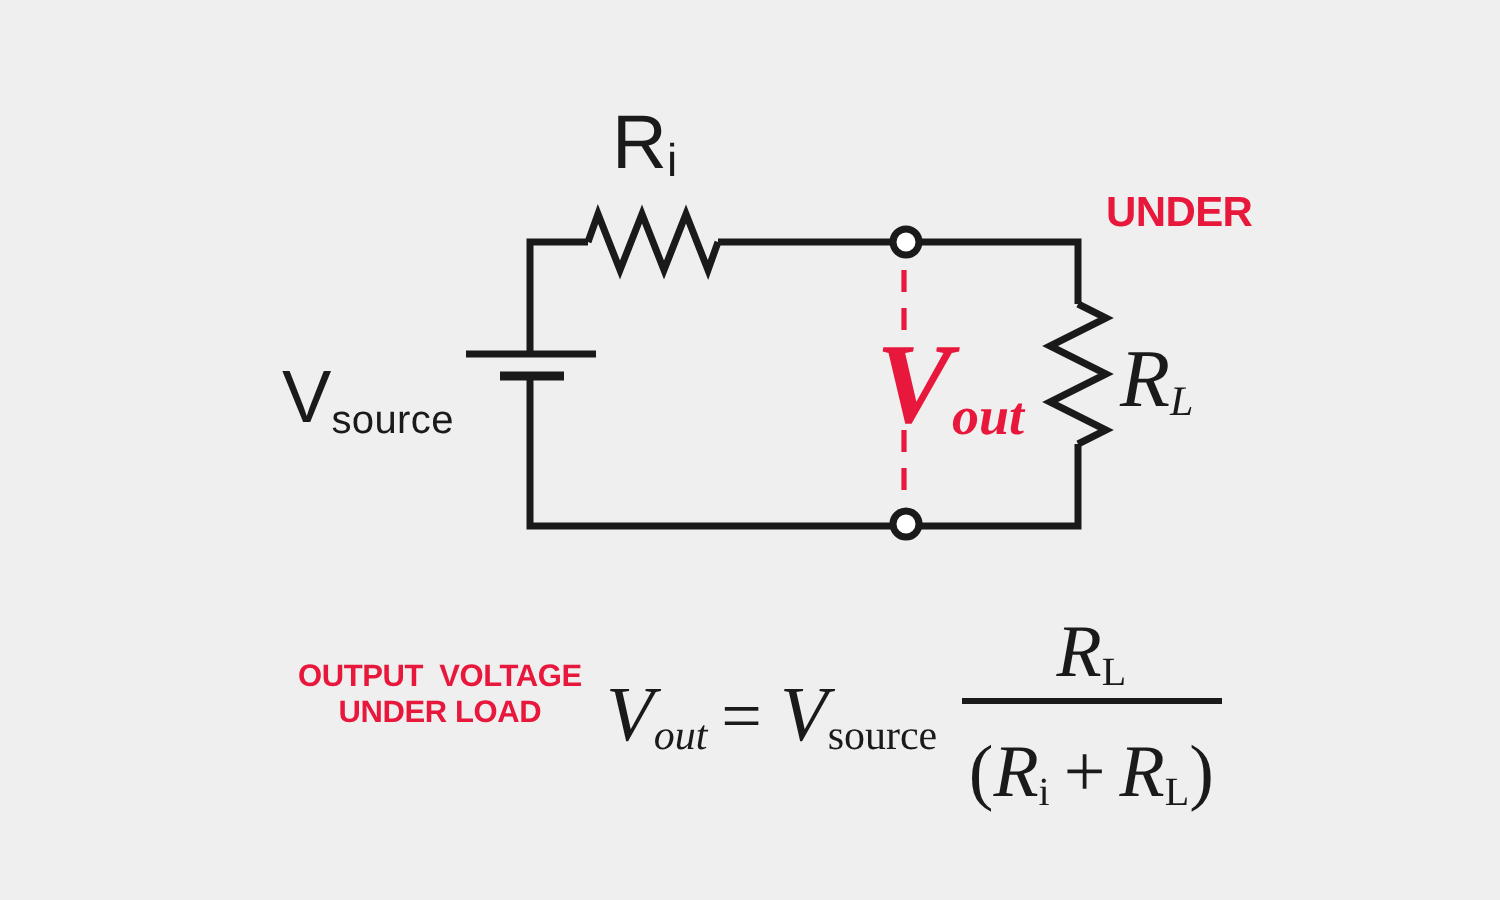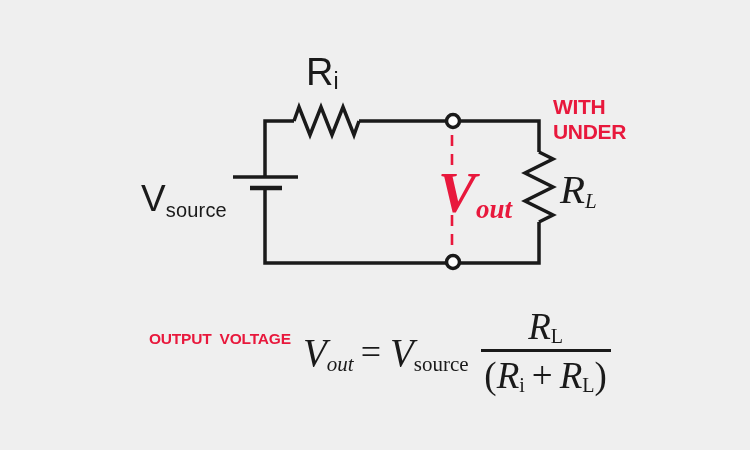--- a/index.html
+++ b/index.html
@@ -39,21 +39,21 @@
              font-family:"Liberation Serif", serif; color:#1a1a1a; white-space:nowrap; }
   .f-term  { font-size:39px; line-height:1; font-style:italic; }
   .f-term sub { line-height:0; font-size:21px; vertical-align:-0.22em; }
   .rm { font-style:normal; }
   .it { font-style:italic; }
   .f-eq { font-size:36px; line-height:1; font-style:normal; margin:0 9px 0 7px; }
   .fraction { display:inline-flex; flex-direction:column; align-items:center; margin-left:12px; }
   .num { font-size:37px; line-height:1.05; font-style:italic; padding-bottom:2px; }
   .num sub, .den sub { line-height:0; font-size:20px; vertical-align:-0.22em; }
   .bar { width:130px; height:3px; background:#1a1a1a; }
-  .den { font-size:37px; line-height:1.12; padding-top:3px; }
+  .den { font-size:37px; line-height:1.12; padding-top:14px; }
   .den .plus { margin:0 7px; }
 </style>
 </head>
 <body>
 
 <div class="canvas">
 
   <svg class="circuit" viewBox="0 0 750 450" aria-hidden="true">
     <path class="wire" d="M265,177 L265,121 L294,121"></path>
     <path class="wire" d="M294,121 l5,-14 l11,28 l11,-28 l11,28 l11,-28 l11,28 l5,-14"></path>
@@ -66,30 +66,30 @@
     <path class="dash" d="M452,215 L452,248"></path>
     <circle class="node" cx="453" cy="121" r="6.5"></circle>
     <circle class="node" cx="453" cy="262" r="6.5"></circle>
   </svg>
 
   <div class="lbl ri"><span>R</span><sub>i</sub></div>
 
   <div class="lbl vsource"><span>V</span><sub>source</sub></div>
 
   <div class="lbl withload">
-    <div>WITH</div>
     <div>UNDER</div>
   </div>
 
   <div class="lbl serif-it vout"><span>V</span><sub>out</sub></div>
 
   <div class="lbl serif-it rlcirc"><span>R</span><sub>L</sub></div>
 
   <div class="lbl caption">
     <div class="l1">OUTPUT VOLTAGE</div>
+    <div class="l2">UNDER LOAD</div>
   </div>
 
   <div class="formula">
     <span class="f-term"><span class="it">V</span><sub class="it">out</sub></span>
     <span class="f-eq">=</span>
     <span class="f-term"><span class="it">V</span><sub class="rm">source</sub></span>
     <span class="fraction">
       <span class="num"><span class="it">R</span><sub class="rm">L</sub></span>
       <span class="bar"></span>
       <span class="den"><span class="rm">(</span><span class="it">R</span><sub class="rm">i</sub><span class="rm plus">+</span><span class="it">R</span><sub class="rm">L</sub><span class="rm">)</span></span>

